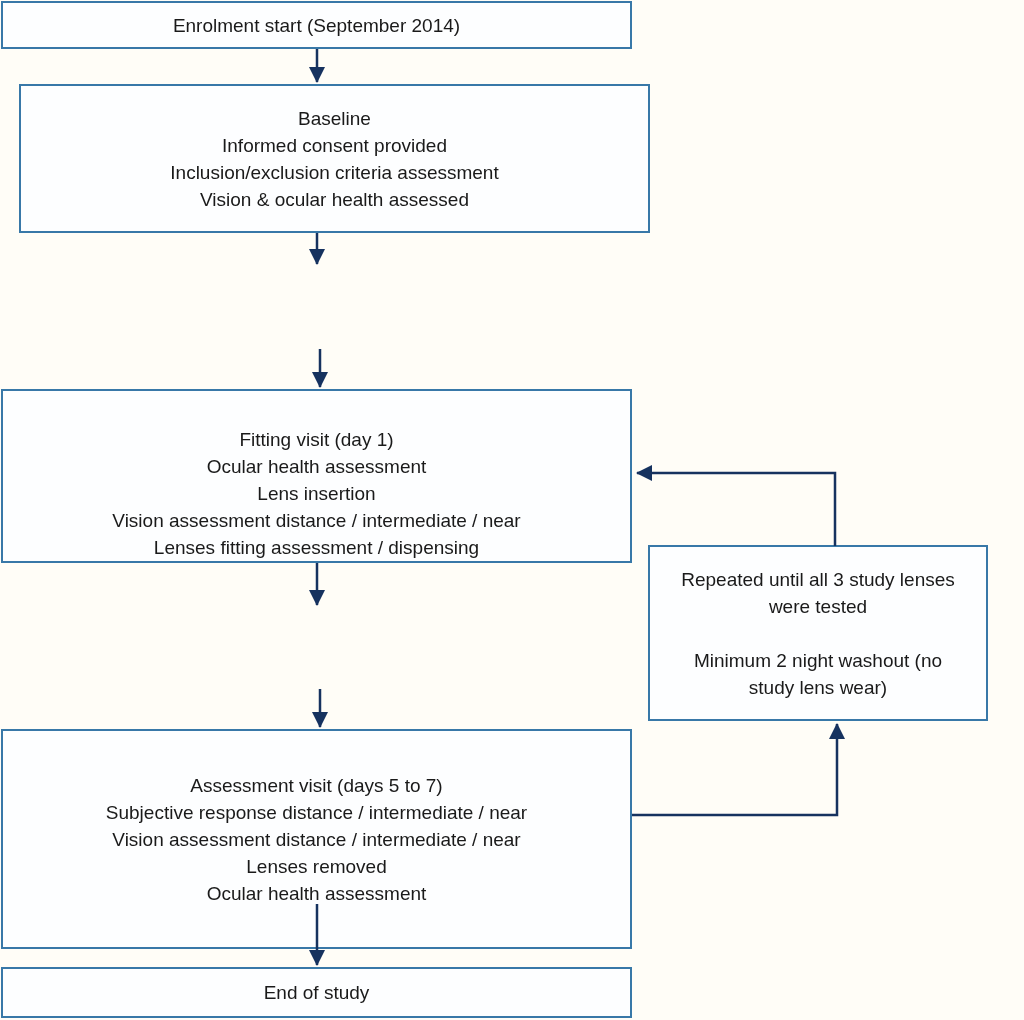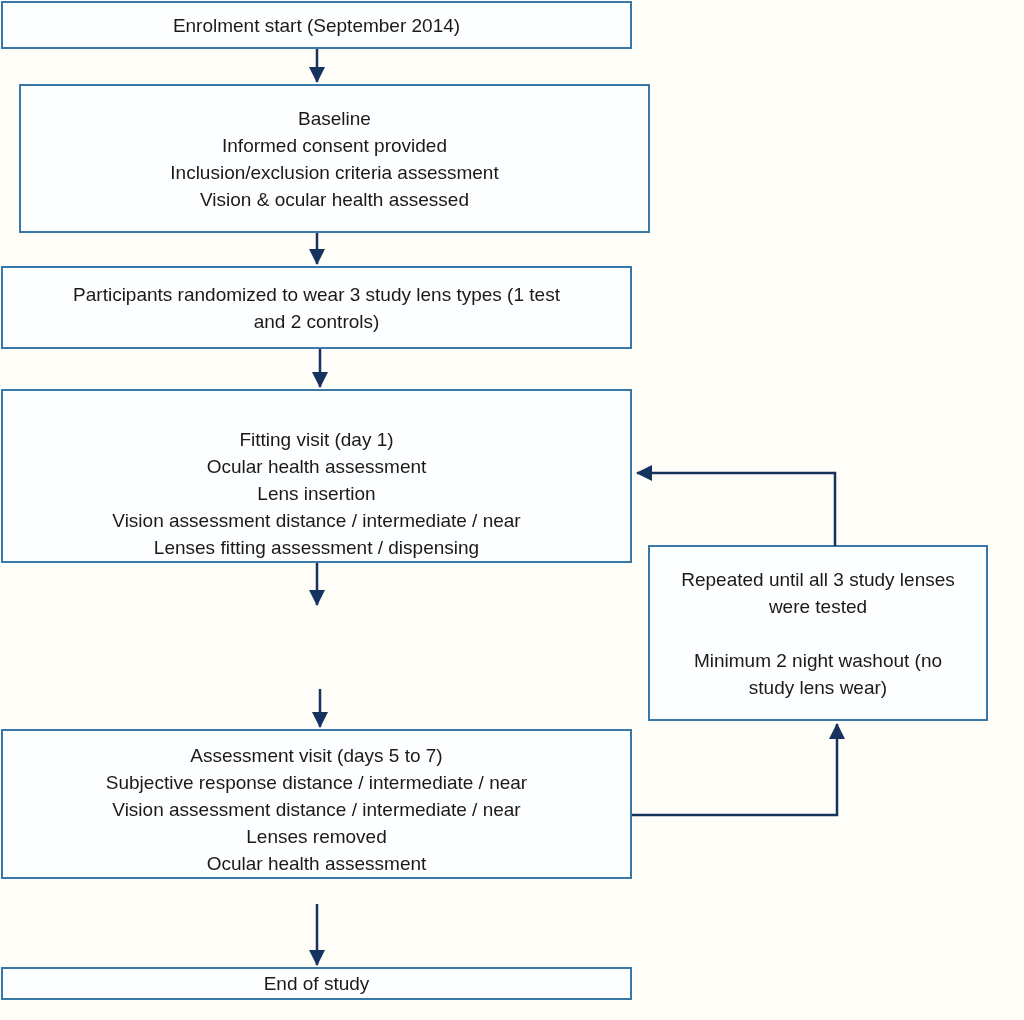--- a/index.html
+++ b/index.html
@@ -52,44 +52,40 @@
     fill: none;
   }
   .arrowhead-shape { fill: var(--arrow); }
 
   
   #box-enrolment       { left: 1px;   top: 1px;   width: 631px; height: 48px;  }
   #box-baseline        { left: 1px;   top: 84px;  width: 631px; height: 149px; margin-left: 18px; }
   #box-randomization   { left: 1px;   top: 266px; width: 631px; height: 83px;  }
   #box-fitting         { left: 1px;   top: 389px; width: 631px; height: 174px; align-items: flex-end; }
   #box-questionnaires  { left: 1px;   top: 607px; width: 631px; height: 82px;  }
-  #box-assessment      { left: 1px;   top: 729px; width: 631px; height: 150px; align-items: flex-end; }
-  #box-end             { left: 1px;   top: 967px; width: 631px; height: 33px;  }
+  #box-assessment      { left: 1px;   top: 729px; width: 631px; height: 220px; }
+  #box-end             { left: 1px;   top: 967px; width: 631px; height: 51px;  }
   #box-repeat          { left: 648px; top: 545px; width: 340px; height: 176px; }
 </style>
 </head>
 <body>
 
 <div class="canvas">
 
   <div class="flow-box" id="box-enrolment">
     <span class="box-text">Enrolment start (September 2014)</span>
   </div>
 
   <div class="flow-box" id="box-baseline">
     <span class="box-text">Baseline
 Informed consent provided
 Inclusion/exclusion criteria assessment
 Vision &amp; ocular health assessed</span>
   </div>
 
-  <div class="flow-box" id="box-randomization">
-    <span class="box-text">Participants randomized to wear 3 study lens types (1 test
-and 2 controls)</span>
-  </div>
 
   <div class="flow-box" id="box-fitting">
     <span class="box-text">Fitting visit (day 1)
 Ocular health assessment
 Lens insertion
 Vision assessment distance / intermediate / near
 Lenses fitting assessment / dispensing</span>
   </div>
 
 

